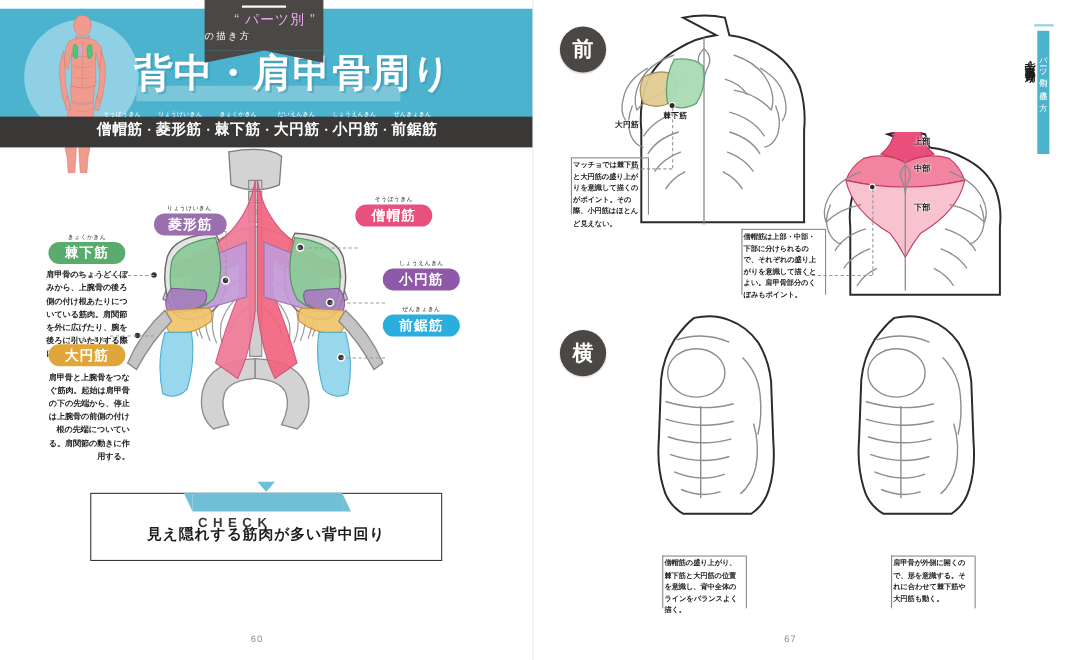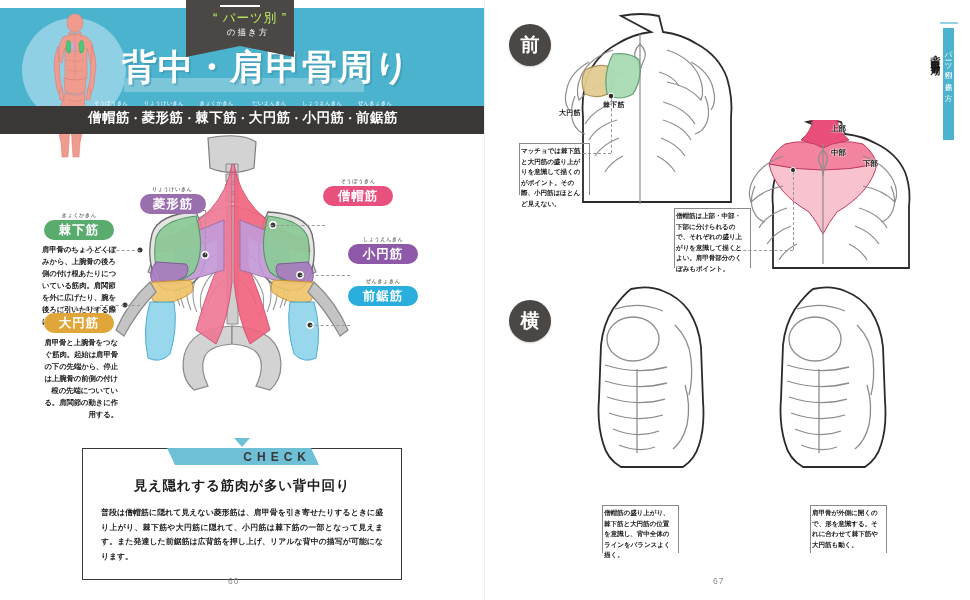--- a/index.html
+++ b/index.html
@@ -46,25 +46,25 @@
   .badge:after {
     content: ""; position: absolute; left: 0; top: 48px;
     border-left: 54px solid #4a4745; border-right: 54px solid #4a4745;
     border-bottom: 11px solid transparent;
   }
   .badge-rule {
     position: absolute; left: 34px; top: 7px; width: 40px; height: 2px; background: #fff;
   }
   .badge-main {
     position: absolute; left: 0; top: 12px; width: 128px; text-align: center;
-    color: #bef264; font-size: 12.5px; letter-spacing: 1px;
+    color: #f0abfc; font-size: 12.5px; letter-spacing: 1px;
   }
   .badge-main .qm { font-size: 13px; }
   .badge-sub {
-    position: absolute; left: 0; top: 29px; width: 124px; text-align: center;
+    position: absolute; left: 0; top: 29px; width: 124px; text-align: left;
     color: #fff; font-size: 8.5px; letter-spacing: 2px;
   }
   .subband {
     position: absolute; left: 0; top: 106px; width: 485px; height: 28px;
     background: #3a3836;
   }
   .subband:after {
     content: ""; position: absolute; right: -14px; top: 0;
     border-top: 14px solid transparent; border-bottom: 14px solid transparent;
     border-left: 14px solid #3a3836;
@@ -128,21 +128,21 @@
   }
   .check-ribbon:before {
     content:""; position:absolute; left:-8px; top:0;
     border-top: 17px solid #6fbfd6; border-left: 8px solid transparent;
   }
   .check-ribbon:after {
     content:""; position:absolute; right:-8px; top:0;
     border-bottom: 17px solid #6fbfd6; border-right: 8px solid transparent;
   }
   .check-word {
-    position: absolute; left: 92px; top: 1px; width: 136px; text-align: right;
+    position: absolute; left: 92px; top: 19px; width: 136px; text-align: left;
     font-size: 12px; font-weight: bold; color: #3a3836; letter-spacing: 5px;
     text-indent: 5px;
   }
   .check-head {
     text-align: center; font-size: 13.5px; font-weight: bold; color: #1c1c1c;
     margin-top: 12px; letter-spacing: .8px;
   }
   .check-body {
     margin-top: 11px; font-size: 7.9px; line-height: 1.85; color: #1c1c1c;
     font-weight: bold; text-align: justify; letter-spacing: -.1px;
@@ -385,21 +385,20 @@
 
     <div class="lab-ruby" style="left:350px; top:278px; width:66px;">ぜんきょきん</div>
     <div class="lab" style="left:348px; top:286px; width:70px; background:#29aede;">前鋸筋</div>
 
     <div class="checkbox-wrap">
       <div class="check-arrow"></div>
       <div class="check-frame">
         <div class="check-ribbon"></div>
         <div class="check-word">CHECK</div>
         <div class="check-head">見え隠れする筋肉が多い背中回り</div>
-        <div class="check-body">普段は僧帽筋に隠れて見えない菱形筋は、肩甲骨を引き寄せたりするときに盛り上がり、棘下筋や大円筋に隠れて、小円筋は棘下筋の一部となって見えます。また発達した前鋸筋は広背筋を押し上げ、リアルな背中の描写が可能になります。</div>
       </div>
     </div>
 
     <div class="pageno" style="left:228px;">60</div>
   </div>
 
   <div class="gutter"></div>
 
   <div class="page page-right">
 
@@ -472,21 +471,21 @@
         <path d="M134 88 q20 6 28 20"></path>
         <path d="M66 106 q-16 6 -24 18"></path>
         <path d="M130 106 q16 6 24 18"></path>
         <path d="M72 124 q-12 6 -18 16"></path>
         <path d="M124 124 q12 6 18 16"></path>
       </g>
       <circle cx="68" cy="50" r="2.6" fill="#2b2b2b" stroke="#fff" stroke-width="1"></circle>
     </svg>
     <div class="trap-tag" style="left:346px; top:124px;">上部</div>
     <div class="trap-tag" style="left:346px; top:148px;">中部</div>
-    <div class="trap-tag" style="left:346px; top:159px;margin-left:32px;">下部</div>
+    <div class="trap-tag" style="left:346px; top:184px;">下部</div>
 
     <div class="leader-v" style="left:308px; top:172px; height:78px;"></div>
     <div class="leader" style="left:248px; top:250px; width:60px;"></div>
 
     <div class="rcap" style="left:191px; top:211px; width:70px;">僧帽筋は上部・中部・下部に分けられるので、それぞれの盛り上がりを意識して描くとよい。肩甲骨部分のくぼみもポイント。</div>
     <div class="brk-top" style="left:189px; top:208px; width:76px;"></div>
     <div class="brk-l" style="left:189px; top:208px; height:60px;"></div>
     <div class="brk-r" style="left:265px; top:208px; height:60px;"></div>
 
     <svg style="position:absolute; left:90px; top:285px;" width="160" height="200" viewBox="0 0 160 200">

